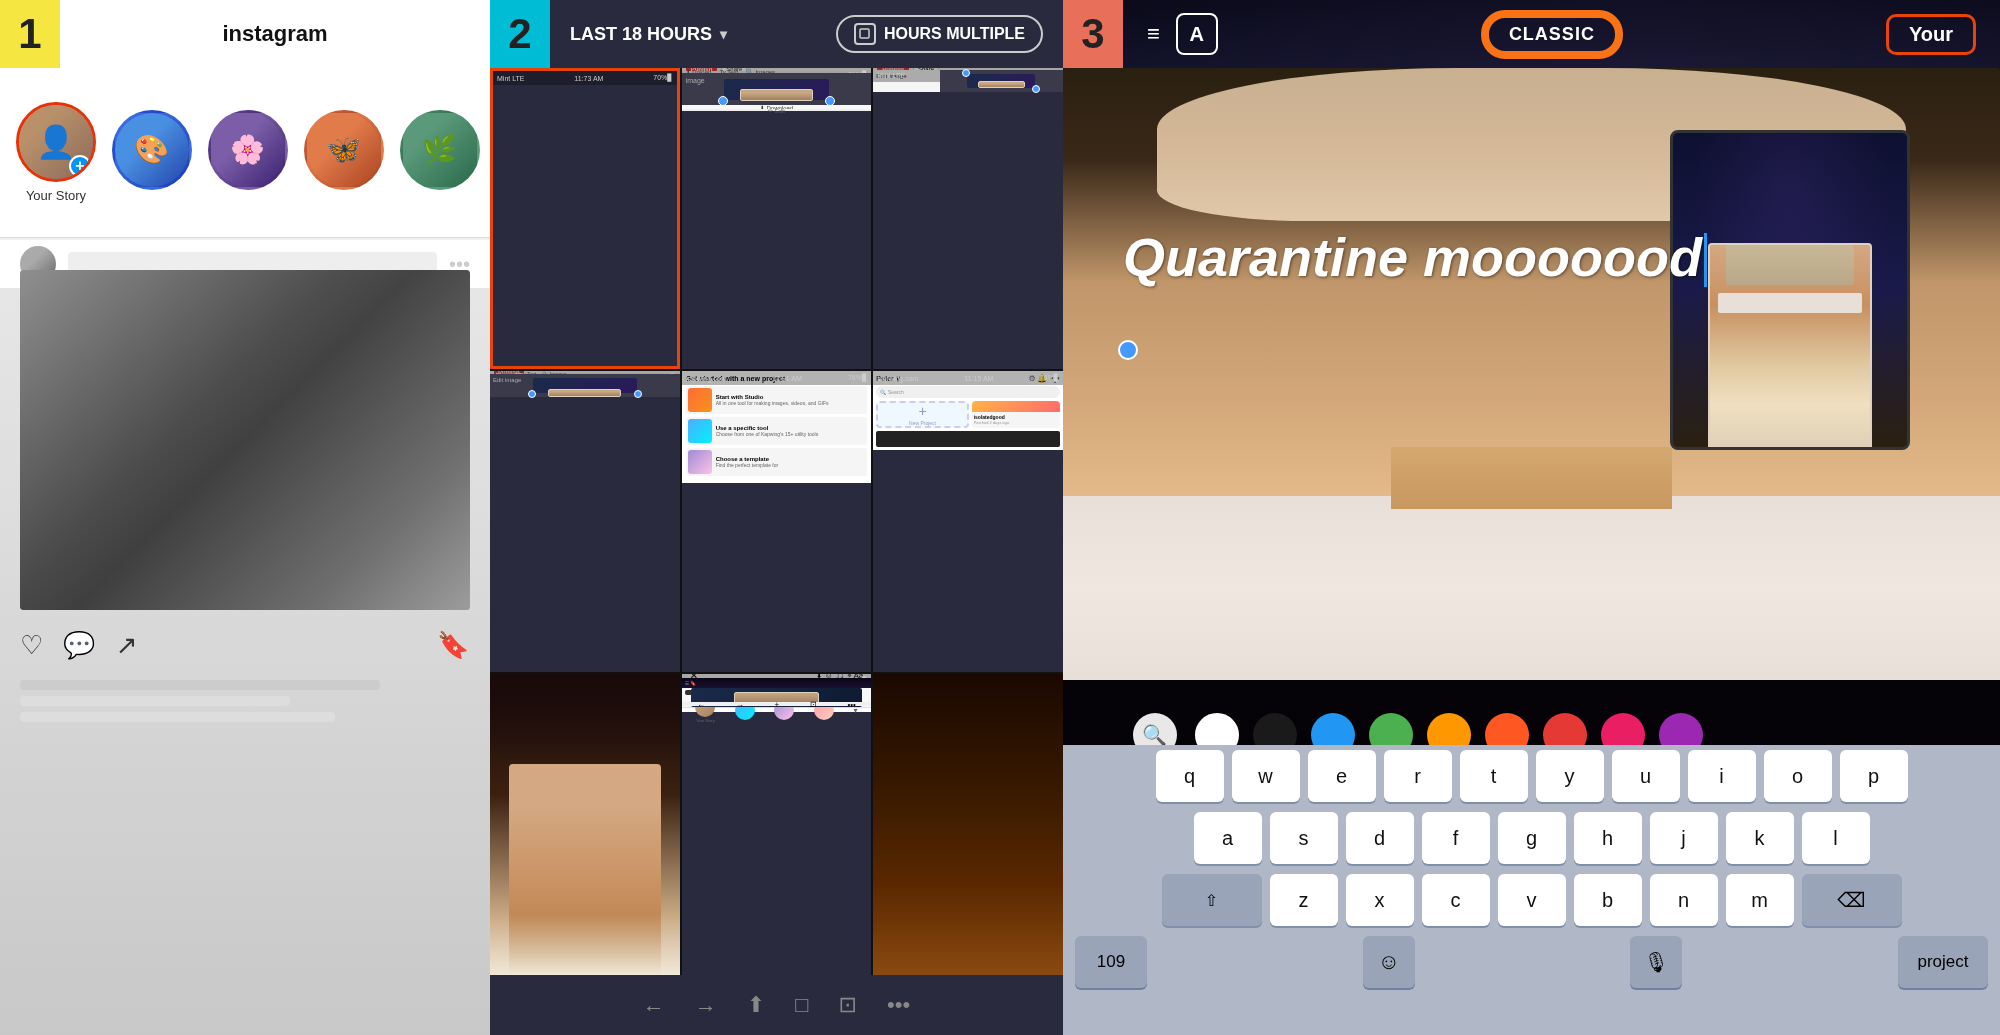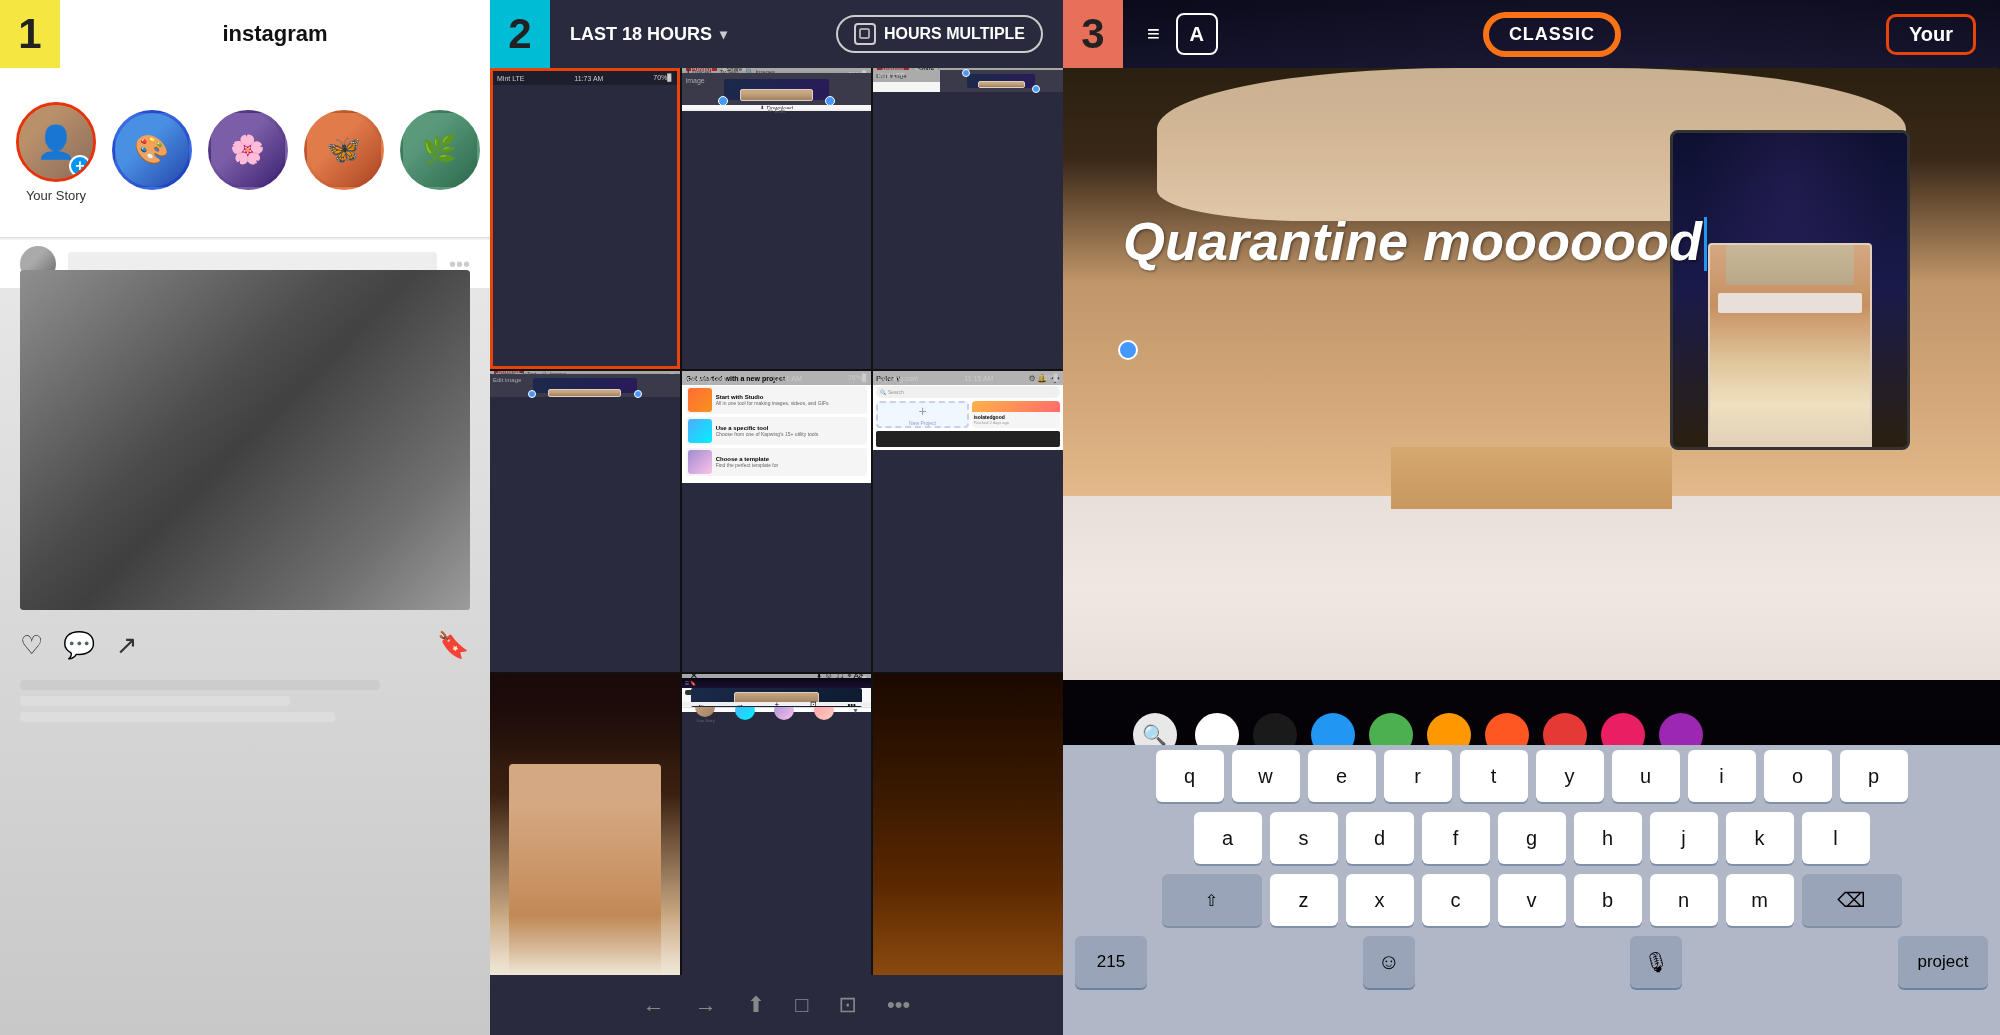--- a/index.html
+++ b/index.html
@@ -282,21 +282,21 @@
     .header-left { display: flex; align-items: center; gap: 16px; }
     .hamburger-icon { font-size: 22px; color: #fff; cursor: pointer; }
     .font-icon {
       width: 42px; height: 42px;
       border: 2px solid #fff;
       border-radius: 8px;
       display: flex; align-items: center; justify-content: center;
       color: #fff; font-size: 20px; font-weight: bold;
     }
     .classic-btn {
-      border: 6px solid #f97316;
+      border: 8px solid #f97316;
       border-radius: 24px;
       padding: 6px 20px;
       color: #fff;
       font-size: 18px;
       font-weight: 600;
       background: transparent;
       cursor: pointer;
       letter-spacing: 1px;
     }
     .done-btn {
@@ -339,21 +339,21 @@
         radial-gradient(1px 1px at 25% 35%, #ffffff55, transparent),
         radial-gradient(1px 1px at 45% 30%, #ffffff44, transparent),
         radial-gradient(1px 1px at 60% 38%, #ffffff33, transparent),
         radial-gradient(1px 1px at 75% 32%, #ffffff55, transparent),
         radial-gradient(1px 1px at 90% 42%, #ffffff44, transparent),
         linear-gradient(180deg, #0a0510 0%, #0a0820 30%, #050308 60%, #020104 100%);
     }
     
     .text-overlay {
       position: absolute;
-      top: 212px; left: 60px; right: 60px;
+      top: 228px; left: 60px; right: 60px;
       z-index: 10;
     }
     .story-text {
       font-size: 54px;
       font-weight: 800;
       color: #fff;
       text-shadow: 1px 1px 3px rgba(0,0,0,0.5);
       line-height: 1.1;
       font-style: italic;
     }
@@ -885,19 +885,19 @@
       <div class="key">x</div>
       <div class="key">c</div>
       <div class="key">v</div>
       <div class="key">b</div>
       <div class="key">n</div>
       <div class="key">m</div>
       <div class="key dark wide">⌫</div>
     </div>
 
     <div class="keyboard-bottom">
-      <div class="key-num">215</div>
+      <div class="key-num">109</div>
       <div class="key-emoji">☺</div>
       <div class="key-mic">🎙</div>
       <div class="key-return">project</div>
     </div>
   </div>
 </div>
 
 </body></html>

